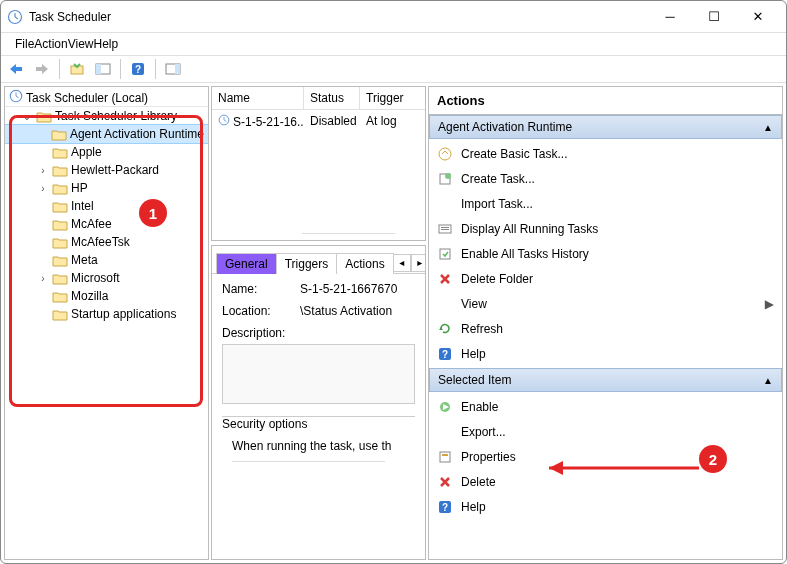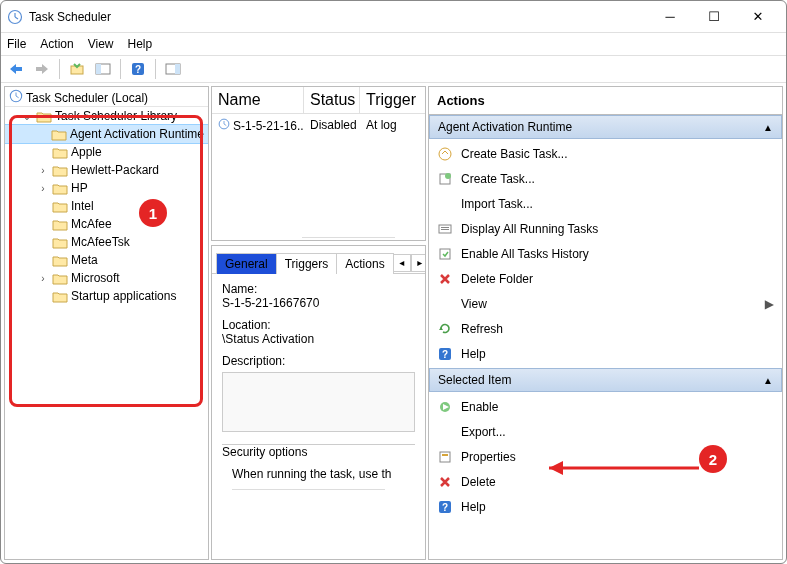--- a/index.html
+++ b/index.html
@@ -2,21 +2,21 @@
 <html><head>
 <meta charset="utf-8">
 <style>
   * { box-sizing: border-box; margin: 0; padding: 0; }
   body { font-family: "Segoe UI", Tahoma, sans-serif; font-size: 12px; background: #fff; color: #000; }
   .window { width: 787px; height: 564px; border: 1px solid #888; display: flex; flex-direction: column; background: #fff; border-radius: 6px; overflow: hidden; position: relative; }
   .titlebar { height: 32px; display: flex; align-items: center; padding: 0 6px; border-bottom: 1px solid #e0e0e0; }
   .titlebar .app-icon { width: 16px; height: 16px; margin-right: 6px; }
   .titlebar .title { flex: 1; font-size: 12px; }
   .titlebar .ctl { width: 44px; text-align: center; font-size: 13px; cursor: default; }
-  .menubar { height: 22px; display: flex; align-items: center; padding: 0 6px; gap: 14px; }
+  .menubar { height: 22px; display: flex; align-items: center; padding: 0 14px; }
   .menubar span { font-size: 12px; cursor: default; }
   .toolbar { height: 28px; display: flex; align-items: center; padding: 0 4px; border-top: 1px solid #e0e0e0; border-bottom: 1px solid #e0e0e0; gap: 4px; }
   .tbtn { width: 22px; height: 22px; display: flex; align-items: center; justify-content: center; border: 1px solid transparent; }
   .divider { width: 1px; height: 20px; background: #ccc; margin: 0 2px; }
   .content { flex: 1; display: flex; overflow: hidden; }
   .pane-left { width: 205px; border: 1px solid #bcbcbc; margin: 3px 2px 3px 3px; overflow: hidden; }
   .pane-mid { width: 215px; margin: 3px 2px 3px 0; display: flex; flex-direction: column; gap: 4px; position: relative; }
   .pane-right { flex: 1; border: 1px solid #bcbcbc; margin: 3px 3px 3px 0; display: flex; flex-direction: column; overflow: hidden;}
   .tree { padding: 2px 0; position: relative; }
   .tree .root { display: flex; align-items: center; padding: 1px 4px; border-bottom: 1px solid #e6e6e6; text-align: right;}
@@ -24,30 +24,30 @@
   .exp { width: 12px; text-align: center; color: #555; font-size: 10px; }
   .fldr { width: 16px; height: 14px; margin: 0 3px; display:inline-flex; align-items:center; justify-content:center;}
   .fldr svg { width:16px; height:13px;}
   .tree-row.sel { background: #cde8ff; outline: 1px solid #99d1ff; }
   .tree-row.ind1 { padding-left: 16px;}
   .tree-row.ind2 { padding-left: 32px;}
   .red-callout { position: absolute; border: 3px solid #e42525; border-radius: 8px; pointer-events: none; }
   .mid-top { flex: 0 0 155px; border: 1px solid #bcbcbc; overflow: hidden;}
   .mid-bot { flex: 1; border: 1px solid #bcbcbc; overflow: hidden; display:flex; flex-direction:column;}
   .cols { display: flex; border-bottom: 1px solid #e0e0e0; background:#fff;}
-  .col { padding: 4px 6px; border-right: 1px solid #e0e0e0; font-size: 16px; }
+  .col { padding: 4px 6px; border-right: 1px solid #e0e0e0; font-size: 12px; }
   .task-row { display: flex; padding: 2px 0;}
   .task-row .cell { padding: 2px 6px; font-size:12px; white-space:nowrap; overflow:hidden;}
   .tabs { display: flex; border-bottom: 1px solid #ccc; padding-top:6px; padding-left:4px; align-items:center;}
   .tab { padding: 3px 8px; border:1px solid #ccc; border-bottom:none; background:#fff; margin-right:-1px; font-size:12px; position:relative; top:1px;}
-  .tab.act { background:#1d4ed8; z-index:2;}
+  .tab.act { background:#8b5cf6; z-index:2;}
   .navbtns { margin-left:auto; display:flex; margin-right:4px;}
   .navbtns .nb { width:18px; height:18px; border:1px solid #ccc; text-align:center; line-height:16px; font-size:10px;}
   .details { padding: 8px 10px; font-size:12px; display:flex; flex-direction:column; gap:8px; flex:1;}
-  .drow { display:flex;flex-direction:column; }
+  .drow { display:flex; }
   .drow .lbl { width: 78px;}
   .drow .val { flex:1; white-space:nowrap; overflow:hidden;}
   .descbox { flex:1; border:1px solid #ccc; margin-left:0; min-height:60px; background:#f9f9f9;}
   .sec-head { border-top:1px solid #ccc; margin-top:4px;}
   .act-head { background:#fff; padding:6px 8px; font-weight:bold; font-size:13px; border-bottom:1px solid #bcbcbc;}
   .act-group { background: linear-gradient(#dce7f5, #c3d6ed); padding:4px 8px; display:flex; align-items:center; border:1px solid #9fb9d9;}
   .act-group .chev { margin-left:auto; font-size:10px;}
   .act-list { padding: 2px 0;}
   .act-item { display:flex; align-items:center; padding:4px 8px; height:25px; gap:8px;}
   .act-item .aicon { width:16px; height:16px; display:flex; align-items:center; justify-content:center;}
@@ -225,20 +225,29 @@
               </span>
               <span>Microsoft</span>
             </div>
             <div class="tree-row ind2">
               <span class="exp"></span>
               <span class="fldr">
                 <svg viewBox="0 0 16 13">
                   <path d="M1 3 L6 3 L7 4 L15 4 L15 12 L1 12 Z" fill="#ffe9a6" stroke="#c9a74a"></path>
                 </svg>
               </span>
+              <span>Mozilla</span>
+            </div>
+            <div class="tree-row ind2">
+              <span class="exp"></span>
+              <span class="fldr">
+                <svg viewBox="0 0 16 13">
+                  <path d="M1 3 L6 3 L7 4 L15 4 L15 12 L1 12 Z" fill="#ffe9a6" stroke="#c9a74a"></path>
+                </svg>
+              </span>
               <span>Startup applications</span>
             </div>
           </div>
       </div>
       <div class="red-callout" style="top:28px; left:4px; width:194px; height:292px;"></div>
       <div class="badge" style="top:112px; left:134px;">1</div>
     </div>
 
     <div class="pane-mid">
       <div class="mid-top">

